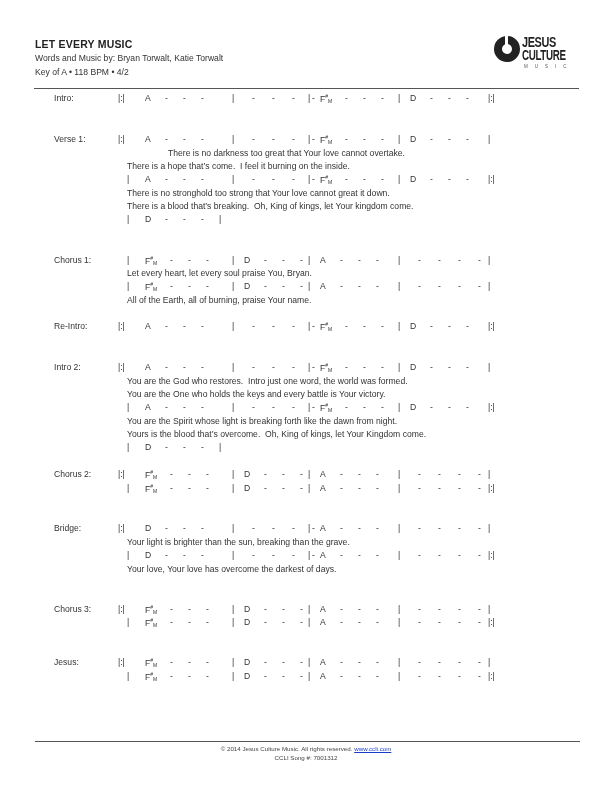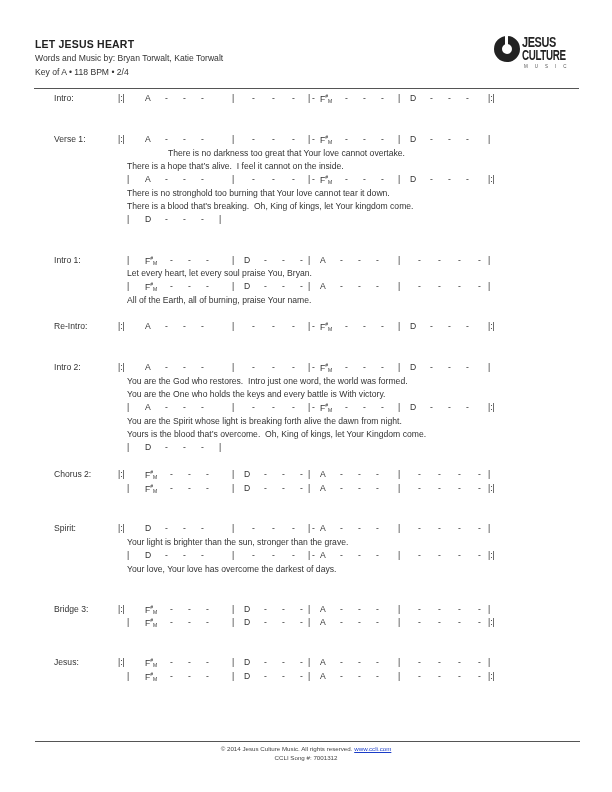--- a/index.html
+++ b/index.html
@@ -21,23 +21,23 @@
   .cell { position:absolute; top:0; white-space:pre; }
   .lyric { position:absolute; left:127px; font-size:8.6px; color:#333; white-space:pre; }
   .chord sup { font-size:5px; vertical-align:4px; }
   .chord sub { font-size:5px; vertical-align:-1px; }
   .footer { position:absolute; left:0; width:612px; text-align:center; font-size:6.2px; color:#444; }
   .footer a { color:#1a3cc8; text-decoration:underline; }
 </style>
 </head>
 <body>
 
-<div class="title">LET JESUS HEART</div>
+<div class="title">LET EVERY MUSIC</div>
 <div class="meta" style="top:53px;">Words and Music by: Bryan Torwalt, Katie Torwalt</div>
-<div class="meta" style="top:67px;">Key of A • 118 BPM • 2/4</div>
+<div class="meta" style="top:67px;">Key of A • 118 BPM • 4/2</div>
 
 <div class="logo">
   <div class="logo-ring"></div>
   <div class="logo-notch"></div>
   <div class="logo-text logo-t1">JESUS</div>
   <div class="logo-text logo-t2">CULTURE</div>
   <div class="logo-t3">MUSIC</div>
 </div>
 
 <div class="hr" style="left:34px; width:545px; top:88px;"></div>
@@ -85,21 +85,21 @@
       <span class="cell" style="left: 363px;">-</span>
       <span class="cell" style="left: 381px;">-</span>
       <span class="cell" style="left: 398px;">|</span>
       <span class="cell chord" style="left: 410px;">D</span>
       <span class="cell" style="left: 430px;">-</span>
       <span class="cell" style="left: 448px;">-</span>
       <span class="cell" style="left: 466px;">-</span>
       <span class="cell" style="left: 488px;">|</span>
     </div>
     <div class="lyric" style="top: 148px; margin-left: 41px;">There is no darkness too great that Your love cannot overtake.</div>
-    <div class="lyric" style="top: 161px;">There is a hope that’s alive.  I feel it cannot on the inside.</div>
+    <div class="lyric" style="top: 161px;">There is a hope that’s come.  I feel it burning on the inside.</div>
     <div class="row" style="top: 174px;">
       <span class="cell" style="left: 127px;">|</span>
       <span class="cell chord" style="left: 145px;">A</span>
       <span class="cell" style="left: 165px;">-</span>
       <span class="cell" style="left: 183px;">-</span>
       <span class="cell" style="left: 201px;">-</span>
       <span class="cell" style="left: 232px;">|</span>
       <span class="cell" style="left: 252px;">-</span>
       <span class="cell" style="left: 272px;">-</span>
       <span class="cell" style="left: 292px;">-</span>
@@ -109,31 +109,31 @@
       <span class="cell" style="left: 345px;">-</span>
       <span class="cell" style="left: 363px;">-</span>
       <span class="cell" style="left: 381px;">-</span>
       <span class="cell" style="left: 398px;">|</span>
       <span class="cell chord" style="left: 410px;">D</span>
       <span class="cell" style="left: 430px;">-</span>
       <span class="cell" style="left: 448px;">-</span>
       <span class="cell" style="left: 466px;">-</span>
       <span class="cell" style="left: 488px;">|:|</span>
     </div>
-    <div class="lyric" style="top: 188px;">There is no stronghold too burning that Your love cannot tear it down.</div>
+    <div class="lyric" style="top: 188px;">There is no stronghold too strong that Your love cannot great it down.</div>
     <div class="lyric" style="top: 201px;">There is a blood that’s breaking.  Oh, King of kings, let Your kingdom come.</div>
     <div class="row" style="top: 214px;">
       <span class="cell" style="left: 127px;">|</span>
       <span class="cell chord" style="left: 145px;">D</span>
       <span class="cell" style="left: 165px;">-</span>
       <span class="cell" style="left: 183px;">-</span>
       <span class="cell" style="left: 201px;">-</span>
       <span class="cell" style="left: 219px;">|</span>
     </div>
-    <div class="sec-label" style="top: 255px;">Intro 1:</div>
+    <div class="sec-label" style="top: 255px;">Chorus 1:</div>
     <div class="row" style="top: 255px;">
       <span class="cell" style="left: 127px;">|</span>
       <span class="cell chord" style="left: 145px;">F<sup>#</sup><sub>M</sub></span>
       <span class="cell" style="left: 170px;">-</span>
       <span class="cell" style="left: 188px;">-</span>
       <span class="cell" style="left: 206px;">-</span>
       <span class="cell" style="left: 232px;">|</span>
       <span class="cell chord" style="left: 244px;">D</span>
       <span class="cell" style="left: 264px;">-</span>
       <span class="cell" style="left: 282px;">-</span>
@@ -217,21 +217,21 @@
       <span class="cell" style="left: 363px;">-</span>
       <span class="cell" style="left: 381px;">-</span>
       <span class="cell" style="left: 398px;">|</span>
       <span class="cell chord" style="left: 410px;">D</span>
       <span class="cell" style="left: 430px;">-</span>
       <span class="cell" style="left: 448px;">-</span>
       <span class="cell" style="left: 466px;">-</span>
       <span class="cell" style="left: 488px;">|</span>
     </div>
     <div class="lyric" style="top: 376px;">You are the God who restores.  Intro just one word, the world was formed.</div>
-    <div class="lyric" style="top: 389px;">You are the One who holds the keys and every battle is With victory.</div>
+    <div class="lyric" style="top: 389px;">You are the One who holds the keys and every battle is Your victory.</div>
     <div class="row" style="top: 402px;">
       <span class="cell" style="left: 127px;">|</span>
       <span class="cell chord" style="left: 145px;">A</span>
       <span class="cell" style="left: 165px;">-</span>
       <span class="cell" style="left: 183px;">-</span>
       <span class="cell" style="left: 201px;">-</span>
       <span class="cell" style="left: 232px;">|</span>
       <span class="cell" style="left: 252px;">-</span>
       <span class="cell" style="left: 272px;">-</span>
       <span class="cell" style="left: 292px;">-</span>
@@ -241,21 +241,21 @@
       <span class="cell" style="left: 345px;">-</span>
       <span class="cell" style="left: 363px;">-</span>
       <span class="cell" style="left: 381px;">-</span>
       <span class="cell" style="left: 398px;">|</span>
       <span class="cell chord" style="left: 410px;">D</span>
       <span class="cell" style="left: 430px;">-</span>
       <span class="cell" style="left: 448px;">-</span>
       <span class="cell" style="left: 466px;">-</span>
       <span class="cell" style="left: 488px;">|:|</span>
     </div>
-    <div class="lyric" style="top: 416px;">You are the Spirit whose light is breaking forth alive the dawn from night.</div>
+    <div class="lyric" style="top: 416px;">You are the Spirit whose light is breaking forth like the dawn from night.</div>
     <div class="lyric" style="top: 429px;">Yours is the blood that’s overcome.  Oh, King of kings, let Your Kingdom come.</div>
     <div class="row" style="top: 442px;">
       <span class="cell" style="left: 127px;">|</span>
       <span class="cell chord" style="left: 145px;">D</span>
       <span class="cell" style="left: 165px;">-</span>
       <span class="cell" style="left: 183px;">-</span>
       <span class="cell" style="left: 201px;">-</span>
       <span class="cell" style="left: 219px;">|</span>
     </div>
     <div class="sec-label" style="top: 469px;">Chorus 2:</div>
@@ -298,21 +298,21 @@
       <span class="cell" style="left: 340px;">-</span>
       <span class="cell" style="left: 358px;">-</span>
       <span class="cell" style="left: 376px;">-</span>
       <span class="cell" style="left: 398px;">|</span>
       <span class="cell" style="left: 418px;">-</span>
       <span class="cell" style="left: 438px;">-</span>
       <span class="cell" style="left: 458px;">-</span>
       <span class="cell" style="left: 478px;">-</span>
       <span class="cell" style="left: 488px;">|:|</span>
     </div>
-    <div class="sec-label" style="top: 523px;">Spirit:</div>
+    <div class="sec-label" style="top: 523px;">Bridge:</div>
     <div class="row" style="top: 523px;">
       <span class="cell" style="left: 118px;">|:|</span>
       <span class="cell chord" style="left: 145px;">D</span>
       <span class="cell" style="left: 165px;">-</span>
       <span class="cell" style="left: 183px;">-</span>
       <span class="cell" style="left: 201px;">-</span>
       <span class="cell" style="left: 232px;">|</span>
       <span class="cell" style="left: 252px;">-</span>
       <span class="cell" style="left: 272px;">-</span>
       <span class="cell" style="left: 292px;">-</span>
@@ -322,21 +322,21 @@
       <span class="cell" style="left: 340px;">-</span>
       <span class="cell" style="left: 358px;">-</span>
       <span class="cell" style="left: 376px;">-</span>
       <span class="cell" style="left: 398px;">|</span>
       <span class="cell" style="left: 418px;">-</span>
       <span class="cell" style="left: 438px;">-</span>
       <span class="cell" style="left: 458px;">-</span>
       <span class="cell" style="left: 478px;">-</span>
       <span class="cell" style="left: 488px;">|</span>
     </div>
-    <div class="lyric" style="top: 537px;">Your light is brighter than the sun, stronger than the grave.</div>
+    <div class="lyric" style="top: 537px;">Your light is brighter than the sun, breaking than the grave.</div>
     <div class="row" style="top: 550px;">
       <span class="cell" style="left: 127px;">|</span>
       <span class="cell chord" style="left: 145px;">D</span>
       <span class="cell" style="left: 165px;">-</span>
       <span class="cell" style="left: 183px;">-</span>
       <span class="cell" style="left: 201px;">-</span>
       <span class="cell" style="left: 232px;">|</span>
       <span class="cell" style="left: 252px;">-</span>
       <span class="cell" style="left: 272px;">-</span>
       <span class="cell" style="left: 292px;">-</span>
@@ -347,21 +347,21 @@
       <span class="cell" style="left: 358px;">-</span>
       <span class="cell" style="left: 376px;">-</span>
       <span class="cell" style="left: 398px;">|</span>
       <span class="cell" style="left: 418px;">-</span>
       <span class="cell" style="left: 438px;">-</span>
       <span class="cell" style="left: 458px;">-</span>
       <span class="cell" style="left: 478px;">-</span>
       <span class="cell" style="left: 488px;">|:|</span>
     </div>
     <div class="lyric" style="top: 564px;">Your love, Your love has overcome the darkest of days.</div>
-    <div class="sec-label" style="top: 604px;">Bridge 3:</div>
+    <div class="sec-label" style="top: 604px;">Chorus 3:</div>
     <div class="row" style="top: 604px;">
       <span class="cell" style="left: 118px;">|:|</span>
       <span class="cell chord" style="left: 145px;">F<sup>#</sup><sub>M</sub></span>
       <span class="cell" style="left: 170px;">-</span>
       <span class="cell" style="left: 188px;">-</span>
       <span class="cell" style="left: 206px;">-</span>
       <span class="cell" style="left: 232px;">|</span>
       <span class="cell chord" style="left: 244px;">D</span>
       <span class="cell" style="left: 264px;">-</span>
       <span class="cell" style="left: 282px;">-</span>

